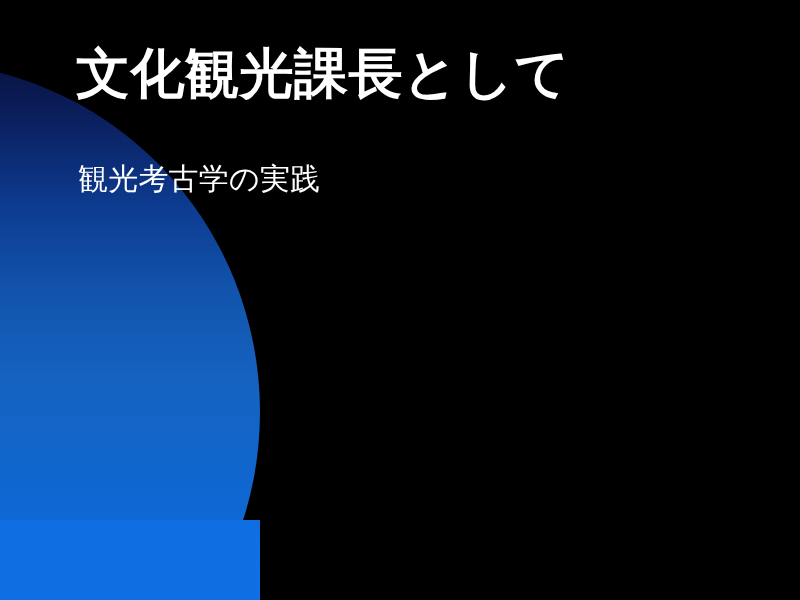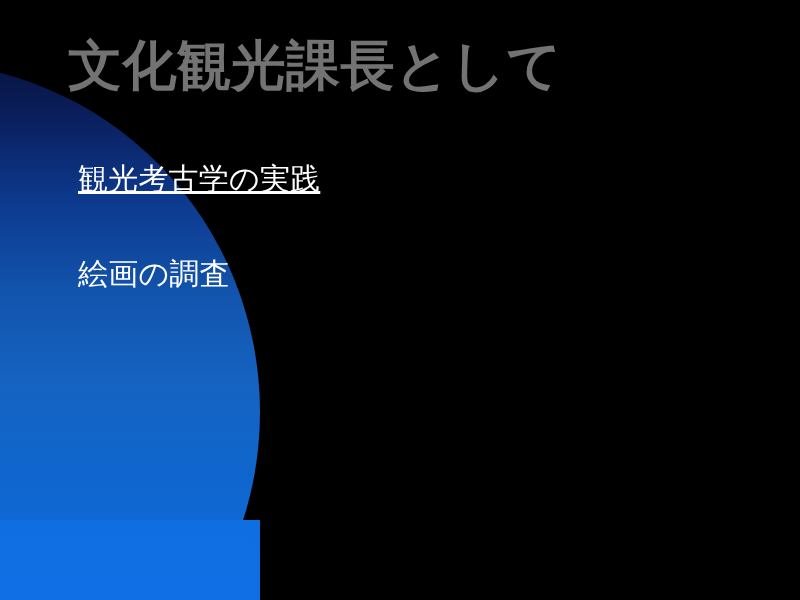--- a/index.html
+++ b/index.html
@@ -52,22 +52,22 @@
     border-bottom-left-radius: 0;
     border-bottom-right-radius: 0;
   }
 
   
   #title {
     position: absolute;
     left: 68px;
     top: 36px;
     width: 700px;
-    margin: 0;
-    color: #737373;
+    margin: 8px;
+    color: #ffffff;
     font-size: 54px;
     font-weight: bold;
     line-height: 1.12;
     letter-spacing: 0.5px;
     white-space: nowrap;
   }
 
   
   #body-list {
     position: absolute;
@@ -82,38 +82,37 @@
     color: #ffffff;
     font-size: 30px;
     line-height: 1.14;
     margin: 0 0 44px 0;
     letter-spacing: 0.2px;
   }
   .bullet:last-child { margin-bottom: 0; }
   .bullet-line { display: block; }
 
   
-  #bullet-0 { margin-bottom: 61px; text-decoration: underline; }
+  #bullet-0 { margin-bottom: 36px; }
   #bullet-1 { margin-bottom: 52px; }
   #bullet-2 { margin-bottom: 48px; }
 </style>
 </head>
 <body>
 
 <div id="slide">
 
   <div id="decor-layer">
     <div class="blue-ellipse"></div>
     <div class="blue-ellipse-lower"></div>
   </div>
 
   <h1 id="title">文化観光課長として</h1>
 
   <ul id="body-list">
     <li class="bullet" id="bullet-0">
       <span class="bullet-line">観光考古学の実践</span>
     </li>
     <li class="bullet" id="bullet-2">
-      <span class="bullet-line">絵画の調査</span>
     </li>
   </ul>
 
 </div>
 
 </body></html>

